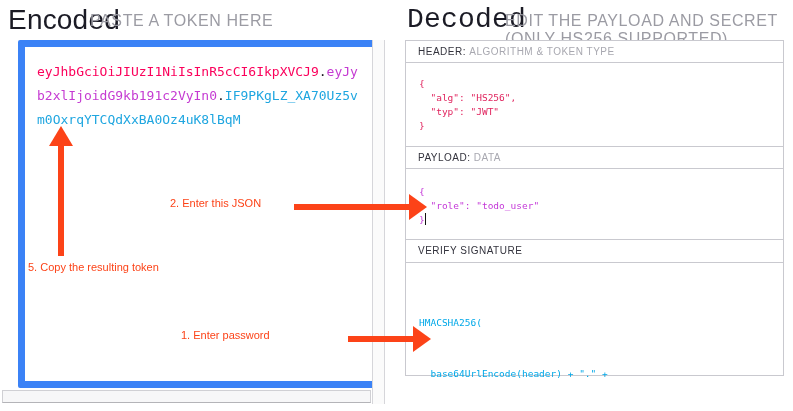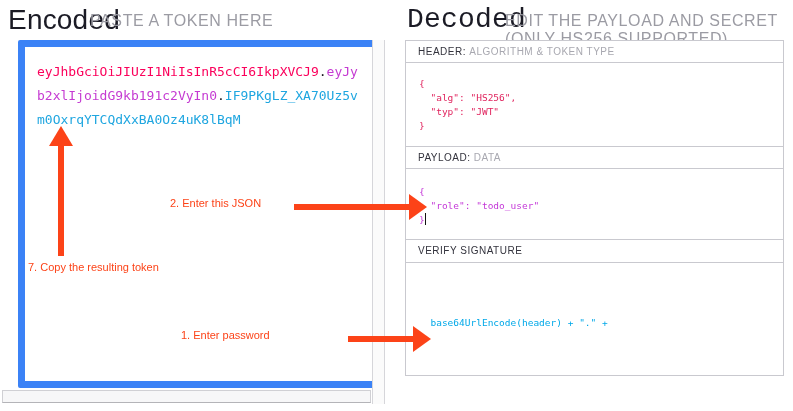--- a/index.html
+++ b/index.html
@@ -89,30 +89,31 @@
 <div class="abs section-label" style="top:146px;"><span>PAYLOAD:</span>&nbsp;<span class="muted">DATA</span></div>
 <div class="abs section-box pld-box">
   <div class="code code-purple"><span>{
   "role": "todo_user"
 }</span><span class="caret"></span></div>
 </div>
 
 <div class="abs section-label" style="top:239px; height:27px; line-height:22px;"><span>VERIFY SIGNATURE</span></div>
 <div class="abs section-box sig-box">
   <div class="sig-code">
+    <div>HMACSHA256(</div>
     <div>  base64UrlEncode(header) + "." +</div>
     
     
     
   </div>
 </div>
 
 <div class="abs ann-text" style="left:170px; top:197px;">2. Enter this JSON</div>
 <div class="abs arrow-shaft-h" style="left:294px; top:204px; width:116px;"></div>
 <div class="abs arrow-head-right" style="left:409px; top:194px;"></div>
 
 <div class="abs arrow-head-up" style="left:49px; top:126px;"></div>
 <div class="abs arrow-shaft-v" style="left:58px; top:144px; height:112px;"></div>
-<div class="abs ann-text" style="left:28px; top:261px;">7. Copy the resulting token</div>
+<div class="abs ann-text" style="left:28px; top:261px;">5. Copy the resulting token</div>
 
 <div class="abs ann-text" style="left:181px; top:329px;">1. Enter password</div>
 <div class="abs arrow-shaft-h" style="left:348px; top:336px; width:66px;"></div>
 <div class="abs arrow-head-right" style="left:413px; top:326px;"></div>
 
 </body></html>

